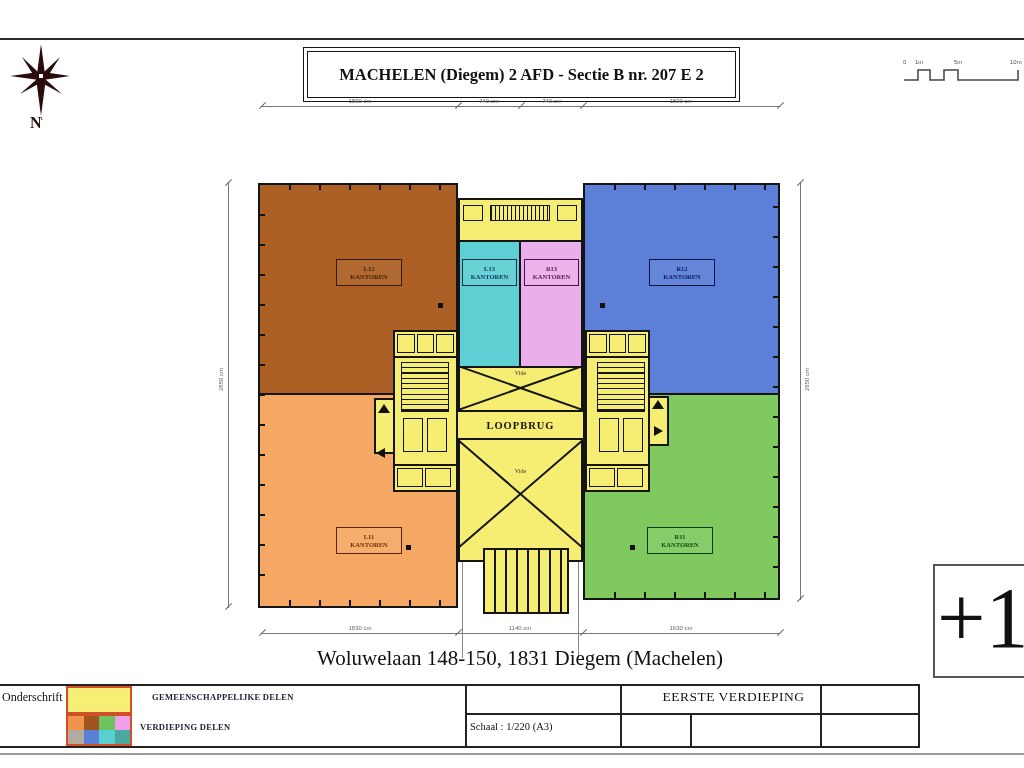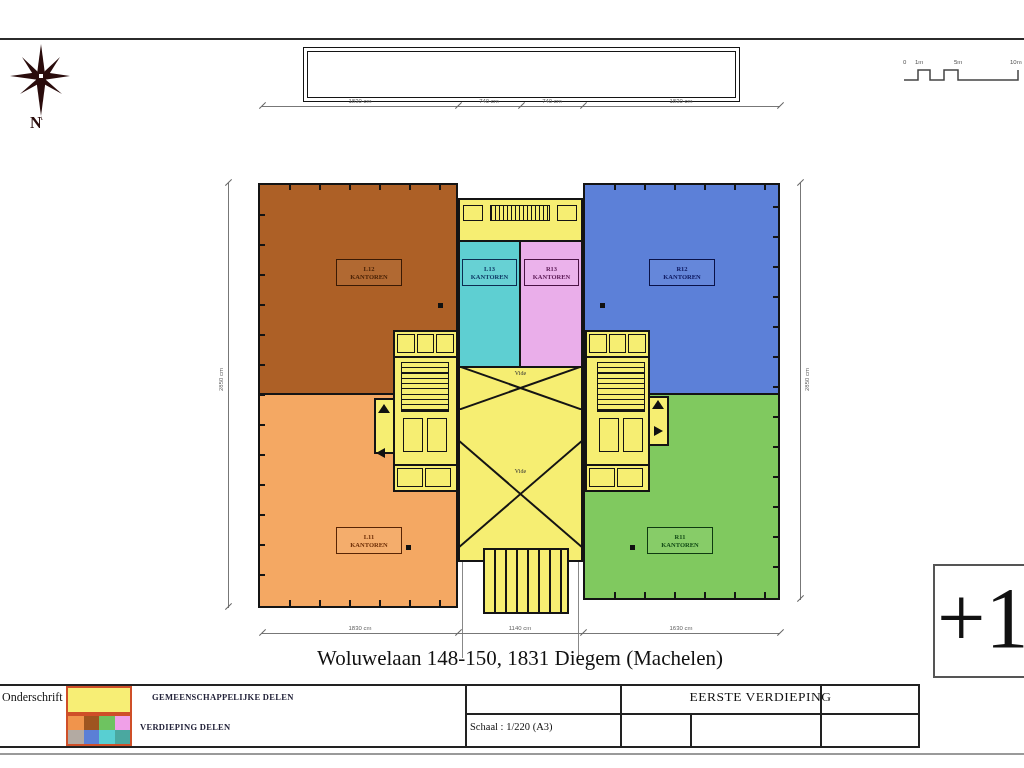--- a/index.html
+++ b/index.html
@@ -47,20 +47,21 @@
       <polygon points="54,15 38,30 42,34"></polygon>
       <polygon points="14,52 31,37 34,41"></polygon>
       <polygon points="56,52 39,37 36,41"></polygon>
     </g>
     <polygon points="35,74 43,95 37,90" fill="#2a0c0c"></polygon>
   </svg>
   <div class="abs" style="left:30px;top:114px;font-size:16px;font-weight:bold;color:#2a0c0c;">N</div>
 
   <div class="abs" style="left:307px;top:51px;width:427px;height:45px;border:1.5px solid #141414;outline:1.2px solid #141414;outline-offset:3px;
               display:flex;flex-direction:column;justify-content:center;text-align:center;background:#fff;">
+    <div style="font-size:16.5px;font-weight:bold;">MACHELEN (Diegem) 2 AFD - Sectie B nr. 207 E 2</div>
   </div>
 
   <svg class="abs" style="left:900px;top:50px;" width="124" height="46" viewBox="0 0 124 46">
     <polyline points="4,30 18,30 18,20 30,20 30,30 44,30 44,20 58,20 58,30 118,30 118,20" fill="none" stroke="#444" stroke-width="1.5"></polyline>
     <text x="3" y="14" font-size="6" fill="#555" font-family="Liberation Sans, sans-serif">0</text>
     <text x="15" y="14" font-size="6" fill="#555" font-family="Liberation Sans, sans-serif">1m</text>
     <text x="54" y="14" font-size="6" fill="#555" font-family="Liberation Sans, sans-serif">5m</text>
     <text x="110" y="14" font-size="6" fill="#555" font-family="Liberation Sans, sans-serif">10m</text>
   </svg>
 
@@ -114,20 +115,23 @@
 
   <div class="zone" style="left:458px;top:240px;width:63px;height:128px;background:#5ecfd2;"></div>
   <div class="zone" style="left:519px;top:240px;width:64px;height:128px;background:#eaaeea;"></div>
 
   <div class="zone" style="left:458px;top:366px;width:125px;height:196px;background:#f6ee72;"></div>
   <svg class="abs" style="left:458px;top:366px;" width="125" height="44">
     <line x1="0" y1="0" x2="125" y2="44" stroke="#141414" stroke-width="2"></line>
     <line x1="125" y1="0" x2="0" y2="44" stroke="#141414" stroke-width="2"></line>
   </svg>
   <div class="vide" style="left:458px;top:370px;">Vide</div>
+  <div class="loopband" style="left:458px;top:410px;width:125px;height:30px;background:#f6ee72;">
+    <span>LOOPBRUG</span>
+  </div>
   <svg class="abs" style="left:458px;top:440px;" width="125" height="108">
     <line x1="0" y1="0" x2="125" y2="108" stroke="#141414" stroke-width="2"></line>
     <line x1="125" y1="0" x2="0" y2="108" stroke="#141414" stroke-width="2"></line>
   </svg>
   <div class="vide" style="left:458px;top:468px;">Vide</div>
 
   <div class="abs" style="left:462px;top:562px;width:1px;height:96px;background:#888;"></div>
   <div class="abs" style="left:578px;top:562px;width:1px;height:96px;background:#888;"></div>
   <div class="zone" style="left:483px;top:548px;width:86px;height:66px;background-color:#f6ee72;
        background-image:repeating-linear-gradient(90deg,transparent 0 9px,#141414 9px 11px);"></div>
@@ -233,21 +237,21 @@
       <div style="background: rgb(110, 195, 96);"></div>
       <div style="background: rgb(240, 160, 232);"></div>
       <div style="background: rgb(179, 170, 162);"></div>
       <div style="background: rgb(91, 127, 214);"></div>
       <div style="background: rgb(88, 207, 210);"></div>
       <div style="background: rgb(74, 168, 160);"></div>
     </div>
   <div class="abs" style="left:140px;top:722px;font-size:8.5px;font-weight:bold;color:#23233a;letter-spacing:0.3px;">VERDIEPING DELEN</div>
 
   <div class="abs" style="left:470px;top:721px;font-size:10.5px;">Schaal : 1/220 (A3)</div>
-  <div class="abs" style="left:621px;top:689px;width:225px;text-align:center;font-size:13.5px;letter-spacing:0.5px;padding-left:27px;">EERSTE VERDIEPING</div>
+  <div class="abs" style="left:621px;top:689px;width:225px;text-align:center;font-size:13.5px;letter-spacing:0.5px;">EERSTE VERDIEPING</div>
 
   <div class="abs" style="left:0;top:753px;width:1024px;height:2px;background:#9a9a9a;"></div>
 
   <div class="abs" style="left:933px;top:564px;width:105px;height:110px;border:2px solid #555;background:#fff;overflow:hidden;">
     <div style="font-size:86px;line-height:100px;margin-left:2px;margin-top:2px;color:#111;">+1</div>
   </div>
 
 </div>
 
 </body></html>

